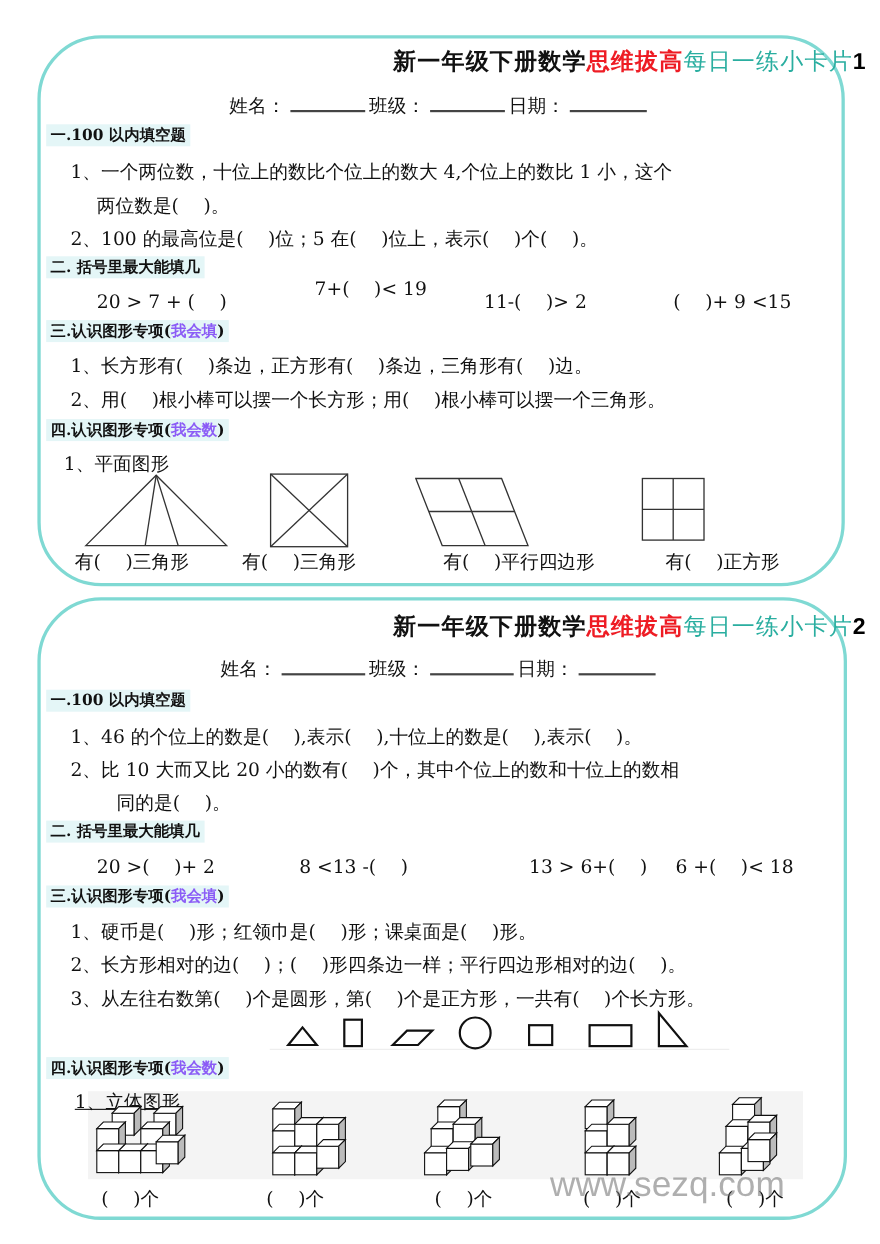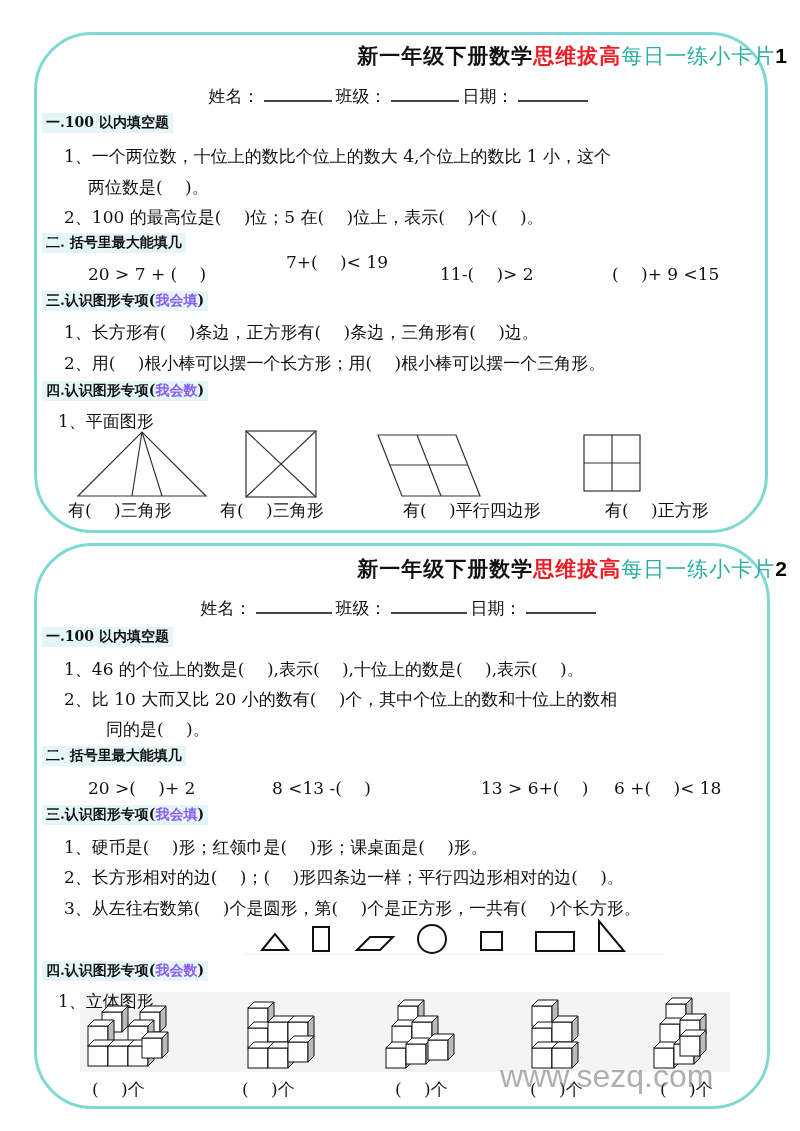--- a/index.html
+++ b/index.html
@@ -114,21 +114,21 @@
   <polygon points="112,32 125,19 148,19 135,32" fill="none" stroke="#111" stroke-width="2"></polygon>
   <circle cx="187" cy="21" r="14" fill="none" stroke="#111" stroke-width="2"></circle>
   <rect x="236" y="14" width="21" height="18" fill="none" stroke="#111" stroke-width="2"></rect>
   <rect x="291" y="14" width="38" height="19" fill="none" stroke="#111" stroke-width="2"></rect>
   <polygon points="354,3 354,33 379,33" fill="none" stroke="#111" stroke-width="2"></polygon>
 </svg>
 
 <div class="sec" style="left:42px; top:961px;"><span>四.认识图形专项(</span><span class="red">我会数</span><span>)</span></div>
 
 <div class="cubebg" style="left:80px; top:992px; width:650px; height:80px;"></div>
-<div class="line" style="left:58px; top:990px;">1、立体图形</div>
+<div class="line" style="left:68px; top:990px;text-decoration:underline;">1、立体图形</div>
 
 <svg class="svgbox" style="left:80px; top:992px;" width="660" height="80">
   <defs>
     <g id="cube">
       <rect x="0" y="6" width="20" height="20" fill="#fff" stroke="#111" stroke-width="1"></rect>
       <polygon points="0,6 6,0 26,0 20,6" fill="#fff" stroke="#111" stroke-width="1"></polygon>
       <polygon points="20,6 26,0 26,20 20,26" fill="#bbb" stroke="#111" stroke-width="1"></polygon>
     </g>
   </defs>
   <g>

